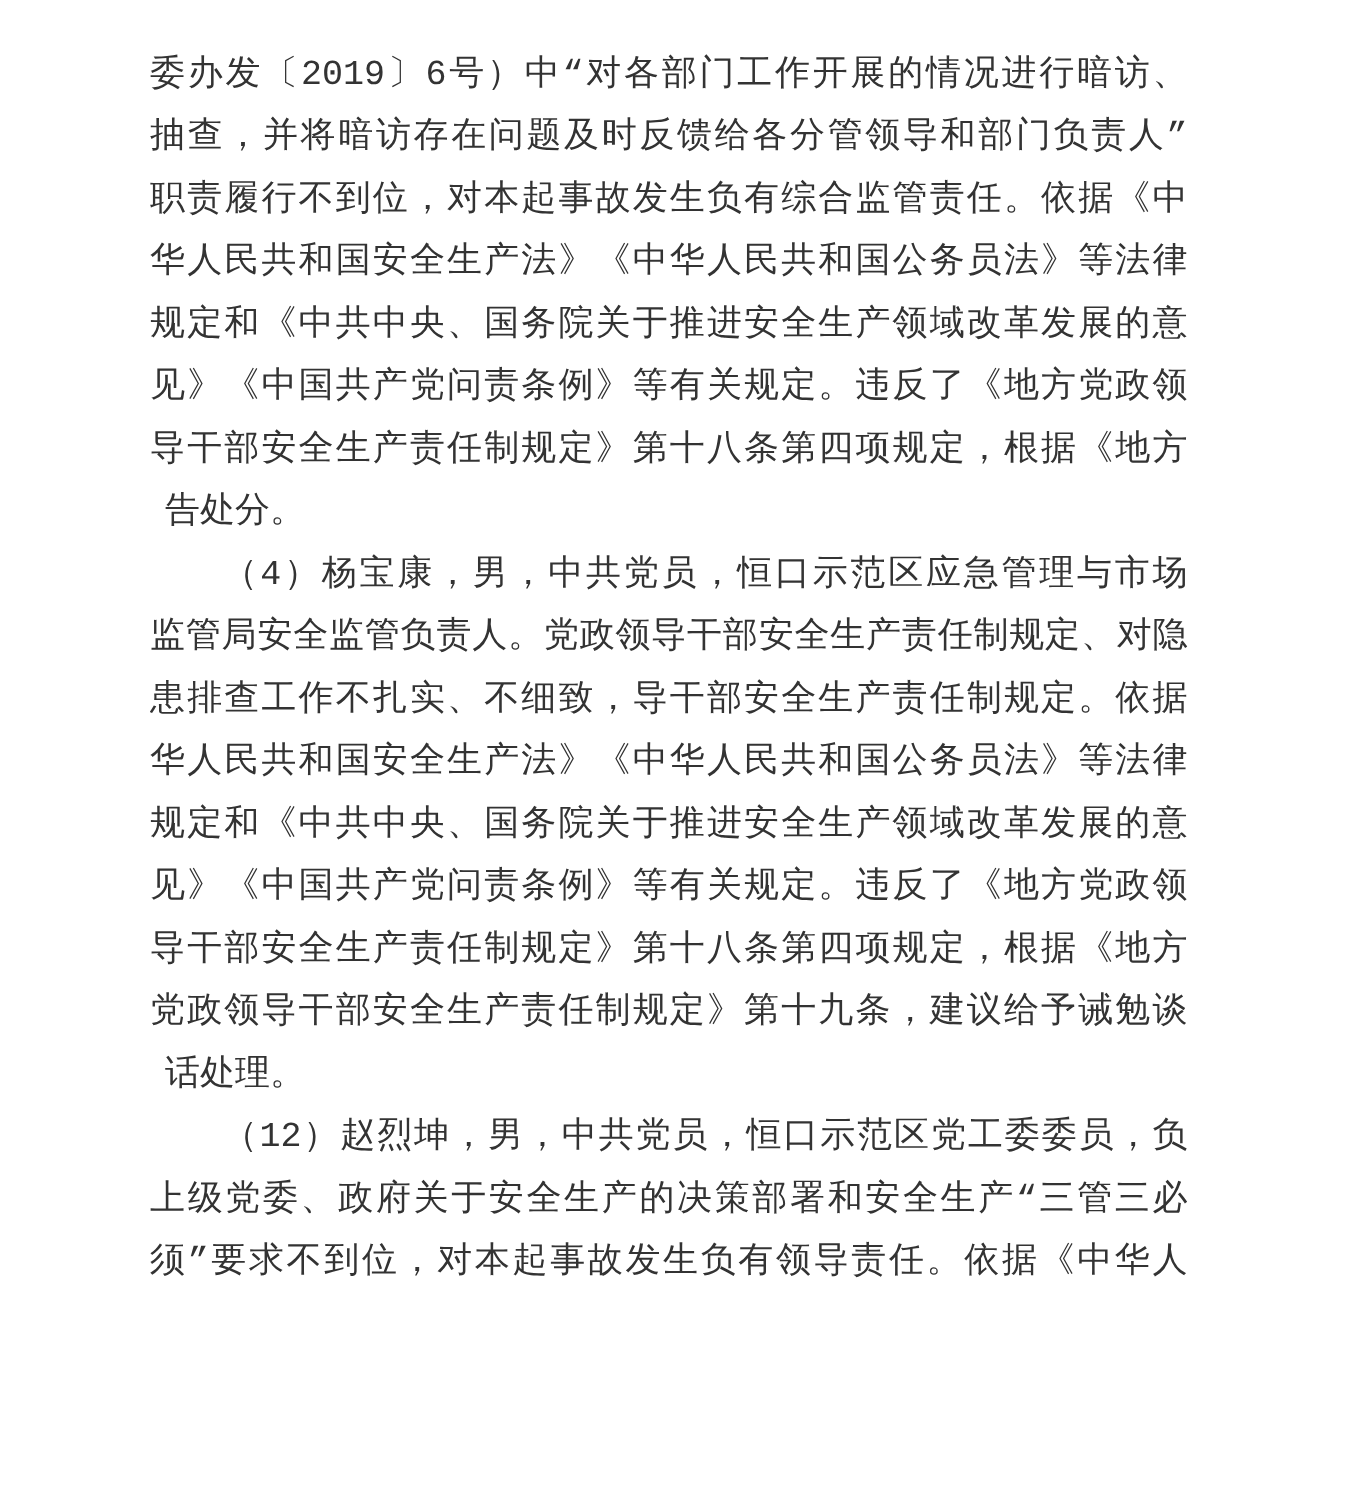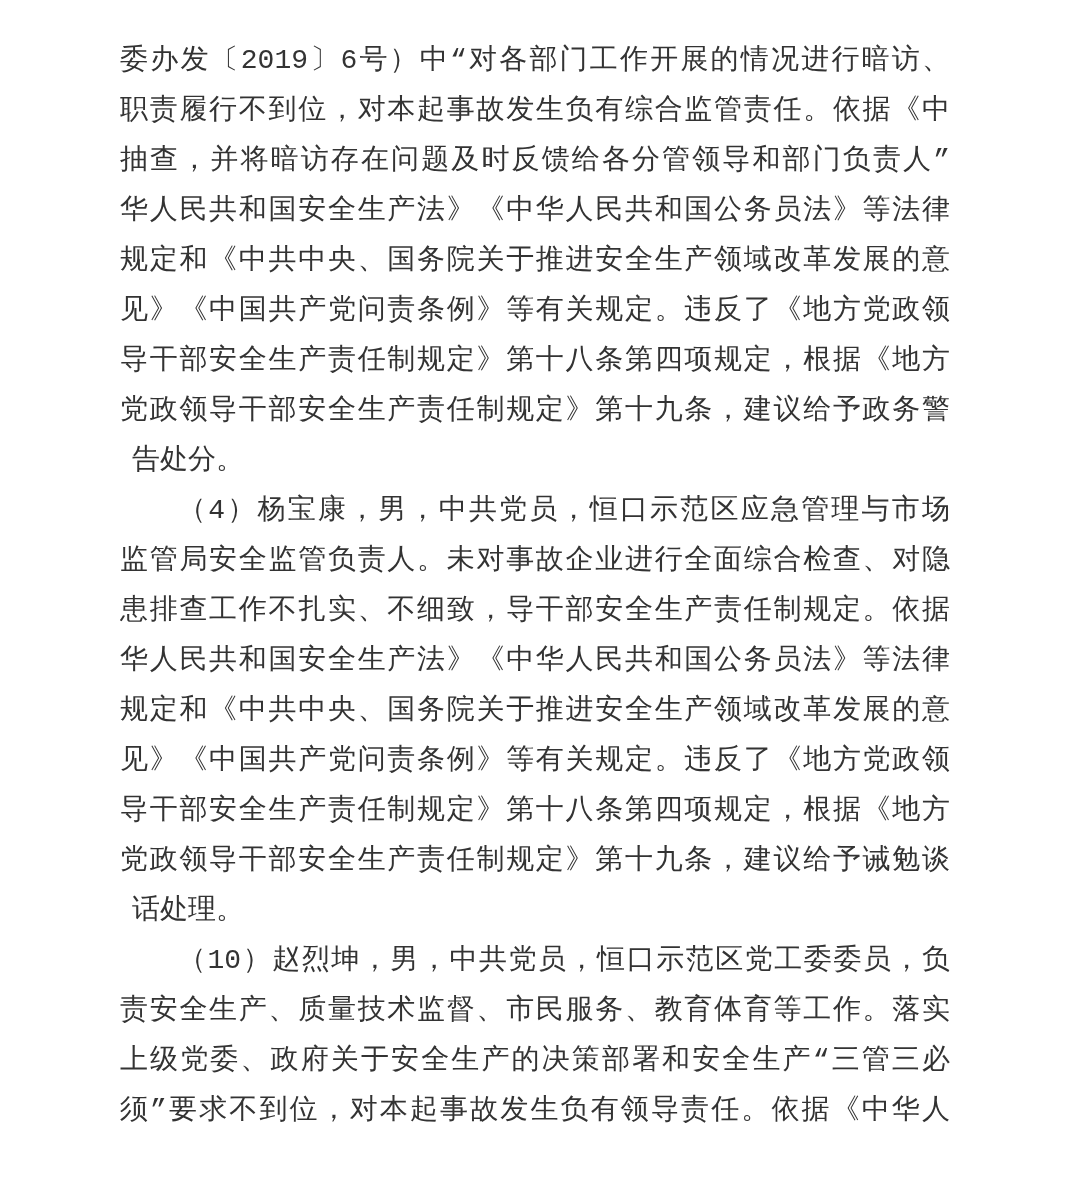--- a/index.html
+++ b/index.html
@@ -47,43 +47,41 @@
   }
 </style>
 </head>
 <body>
 
 <div class="page">
   <div class="textblock">
 
     <div class="paragraph">
       <div class="line">委办发〔2019〕6号）中“对各部门工作开展的情况进行暗访、</div>
+      <div class="line">抽查，并将暗访存在问题及时反馈给各分管领导和部门负责人”</div>
       <div class="line">职责履行不到位，对本起事故发生负有综合监管责任。依据《中</div>
-      <div class="line">抽查，并将暗访存在问题及时反馈给各分管领导和部门负责人”</div>
       <div class="line">华人民共和国安全生产法》《中华人民共和国公务员法》等法律</div>
       <div class="line">规定和《中共中央、国务院关于推进安全生产领域改革发展的意</div>
       <div class="line">见》《中国共产党问责条例》等有关规定。违反了《地方党政领</div>
       <div class="line">导干部安全生产责任制规定》第十八条第四项规定，根据《地方</div>
-      <div class="line">党政领导干部安全生产责任制规定》第十九条，建议给予政务警</div>
       <div class="line short">告处分。</div>
     </div>
 
     <div class="paragraph">
       <div class="line indent">（4）杨宝康，男，中共党员，恒口示范区应急管理与市场</div>
-      <div class="line">监管局安全监管负责人。未对事故企业进行全面综合检查、对隐</div>
+      <div class="line">监管局安全监管负责人。党政领导干部安全生产责任制规定、对隐</div>
       <div class="line">患排查工作不扎实、不细致，导干部安全生产责任制规定。依据《中</div>
       <div class="line">华人民共和国安全生产法》《中华人民共和国公务员法》等法律</div>
       <div class="line">规定和《中共中央、国务院关于推进安全生产领域改革发展的意</div>
       <div class="line">见》《中国共产党问责条例》等有关规定。违反了《地方党政领</div>
       <div class="line">导干部安全生产责任制规定》第十八条第四项规定，根据《地方</div>
       <div class="line">党政领导干部安全生产责任制规定》第十九条，建议给予诫勉谈</div>
       <div class="line short">话处理。</div>
     </div>
 
     <div class="paragraph">
-      <div class="line indent">（10）赵烈坤，男，中共党员，恒口示范区党工委委员，负</div>
-      <div class="line">责安全生产、质量技术监督、市民服务、教育体育等工作。落实</div>
+      <div class="line indent">（12）赵烈坤，男，中共党员，恒口示范区党工委委员，负</div>
       <div class="line">上级党委、政府关于安全生产的决策部署和安全生产“三管三必</div>
       <div class="line">须”要求不到位，对本起事故发生负有领导责任。依据《中华人</div>
     </div>
 
   </div>
 </div>
 
 </body></html>

